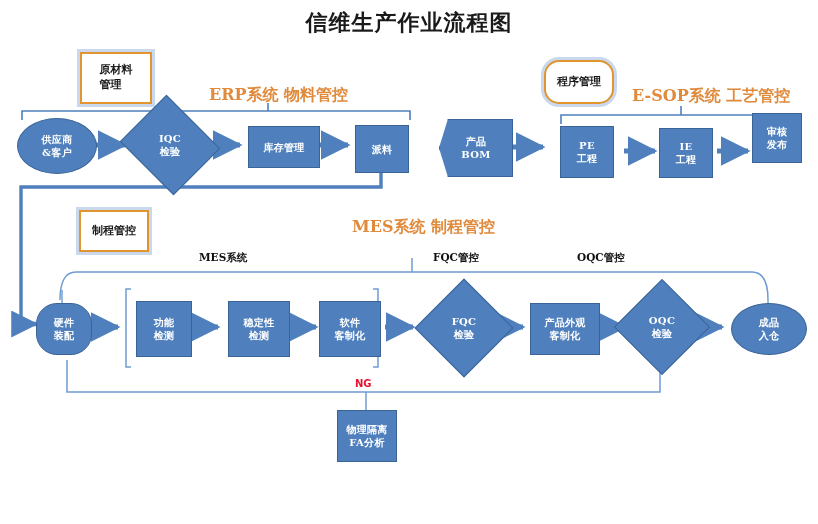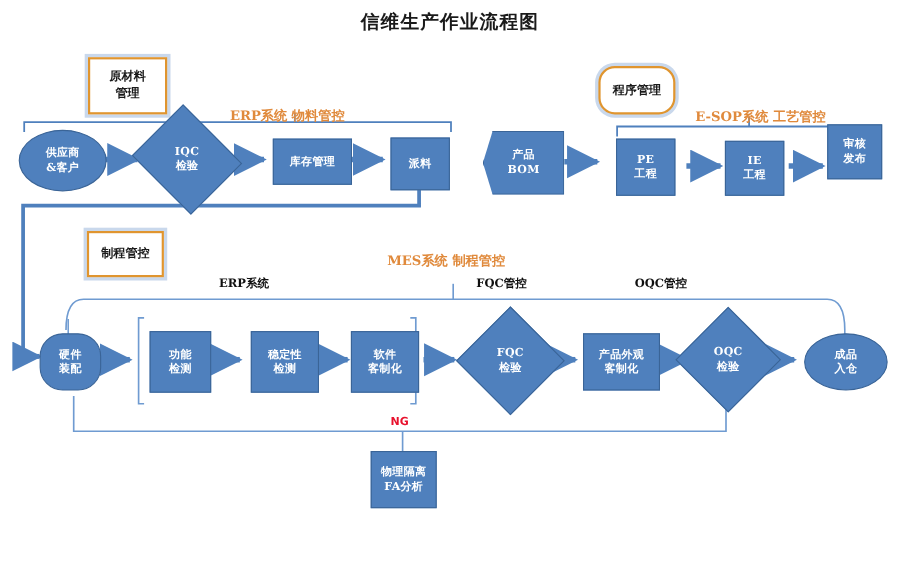--- a/index.html
+++ b/index.html
@@ -10,33 +10,32 @@
     overflow:hidden;
     position:relative;
   }
   #canvas{position:absolute;left:0;top:0;width:818px;height:524px;}
 
   
   .title{
     position:absolute;left:0;top:8px;width:818px;
     text-align:center;
     font-family:"DejaVu Serif","Liberation Serif",serif;
-    font-size:17px;font-weight:700;color:#1a1a1a;
+    font-size:22px;font-weight:700;color:#1a1a1a;
     letter-spacing:1px;
     white-space:nowrap;
   }
 
   
   .mgmt{
     position:absolute;
     background:#ffffff;
     border:2px solid #e0952f;
     box-shadow:0 0 0 3px #c9d8ec;
     display:flex;align-items:center;justify-content:center;
-    text-align:center;
     font-family:"DejaVu Serif","Liberation Serif",serif;
     font-size:11px;line-height:1.35;color:#1a1a1a;
     font-weight:600;
   }
 
   
   .node{
     position:absolute;
     display:flex;align-items:center;justify-content:center;
     text-align:center;
@@ -68,23 +67,22 @@
     background:#4f80bd;
     border:1px solid #3a6497;
     clip-path:polygon(100% 0%,100% 100%,12% 100%,0% 50%,12% 0%);
   }
 
   
   .syslabel{
     position:absolute;
     color:#e08a3c;
     font-family:"DejaVu Serif","Liberation Serif",serif;
-    font-weight:700;font-size:12px;
+    font-weight:700;font-size:16px;
     white-space:nowrap;
-    margin-top:12px;
   }
   .qclabel{
     position:absolute;
     color:#101010;
     font-family:"DejaVu Serif","Liberation Serif",serif;
     font-weight:700;font-size:10.5px;
     white-space:nowrap;
   }
   .nglabel{
     position:absolute;
@@ -186,21 +184,21 @@
   <div class="mgmt" style="left:79px;top:210px;width:66px;height:38px;">
     <div>
       <div>制程管控</div>
     </div>
   </div>
 
   <div class="syslabel" style="left:209px;top:85px;">ERP系统  物料管控</div>
   <div class="syslabel" style="left:352px;top:217px;">MES系统   制程管控</div>
   <div class="syslabel" style="left:632px;top:86px;">E-SOP系统  工艺管控</div>
 
-  <div class="qclabel" style="left:199px;top:251px;">ERP系统</div>
+  <div class="qclabel" style="left:199px;top:251px;">MES系统</div>
   <div class="qclabel" style="left:433px;top:251px;">FQC管控</div>
   <div class="qclabel" style="left:577px;top:251px;">OQC管控</div>
 
   <div class="nglabel" style="left:355px;top:378px;text-align:center;">NG</div>
 
   <div class="node ellipse" style="left:17px;top:118px;width:78px;height:54px;">
     <div>
       <div>供应商</div>
       <div>&amp;客户</div>
     </div>

